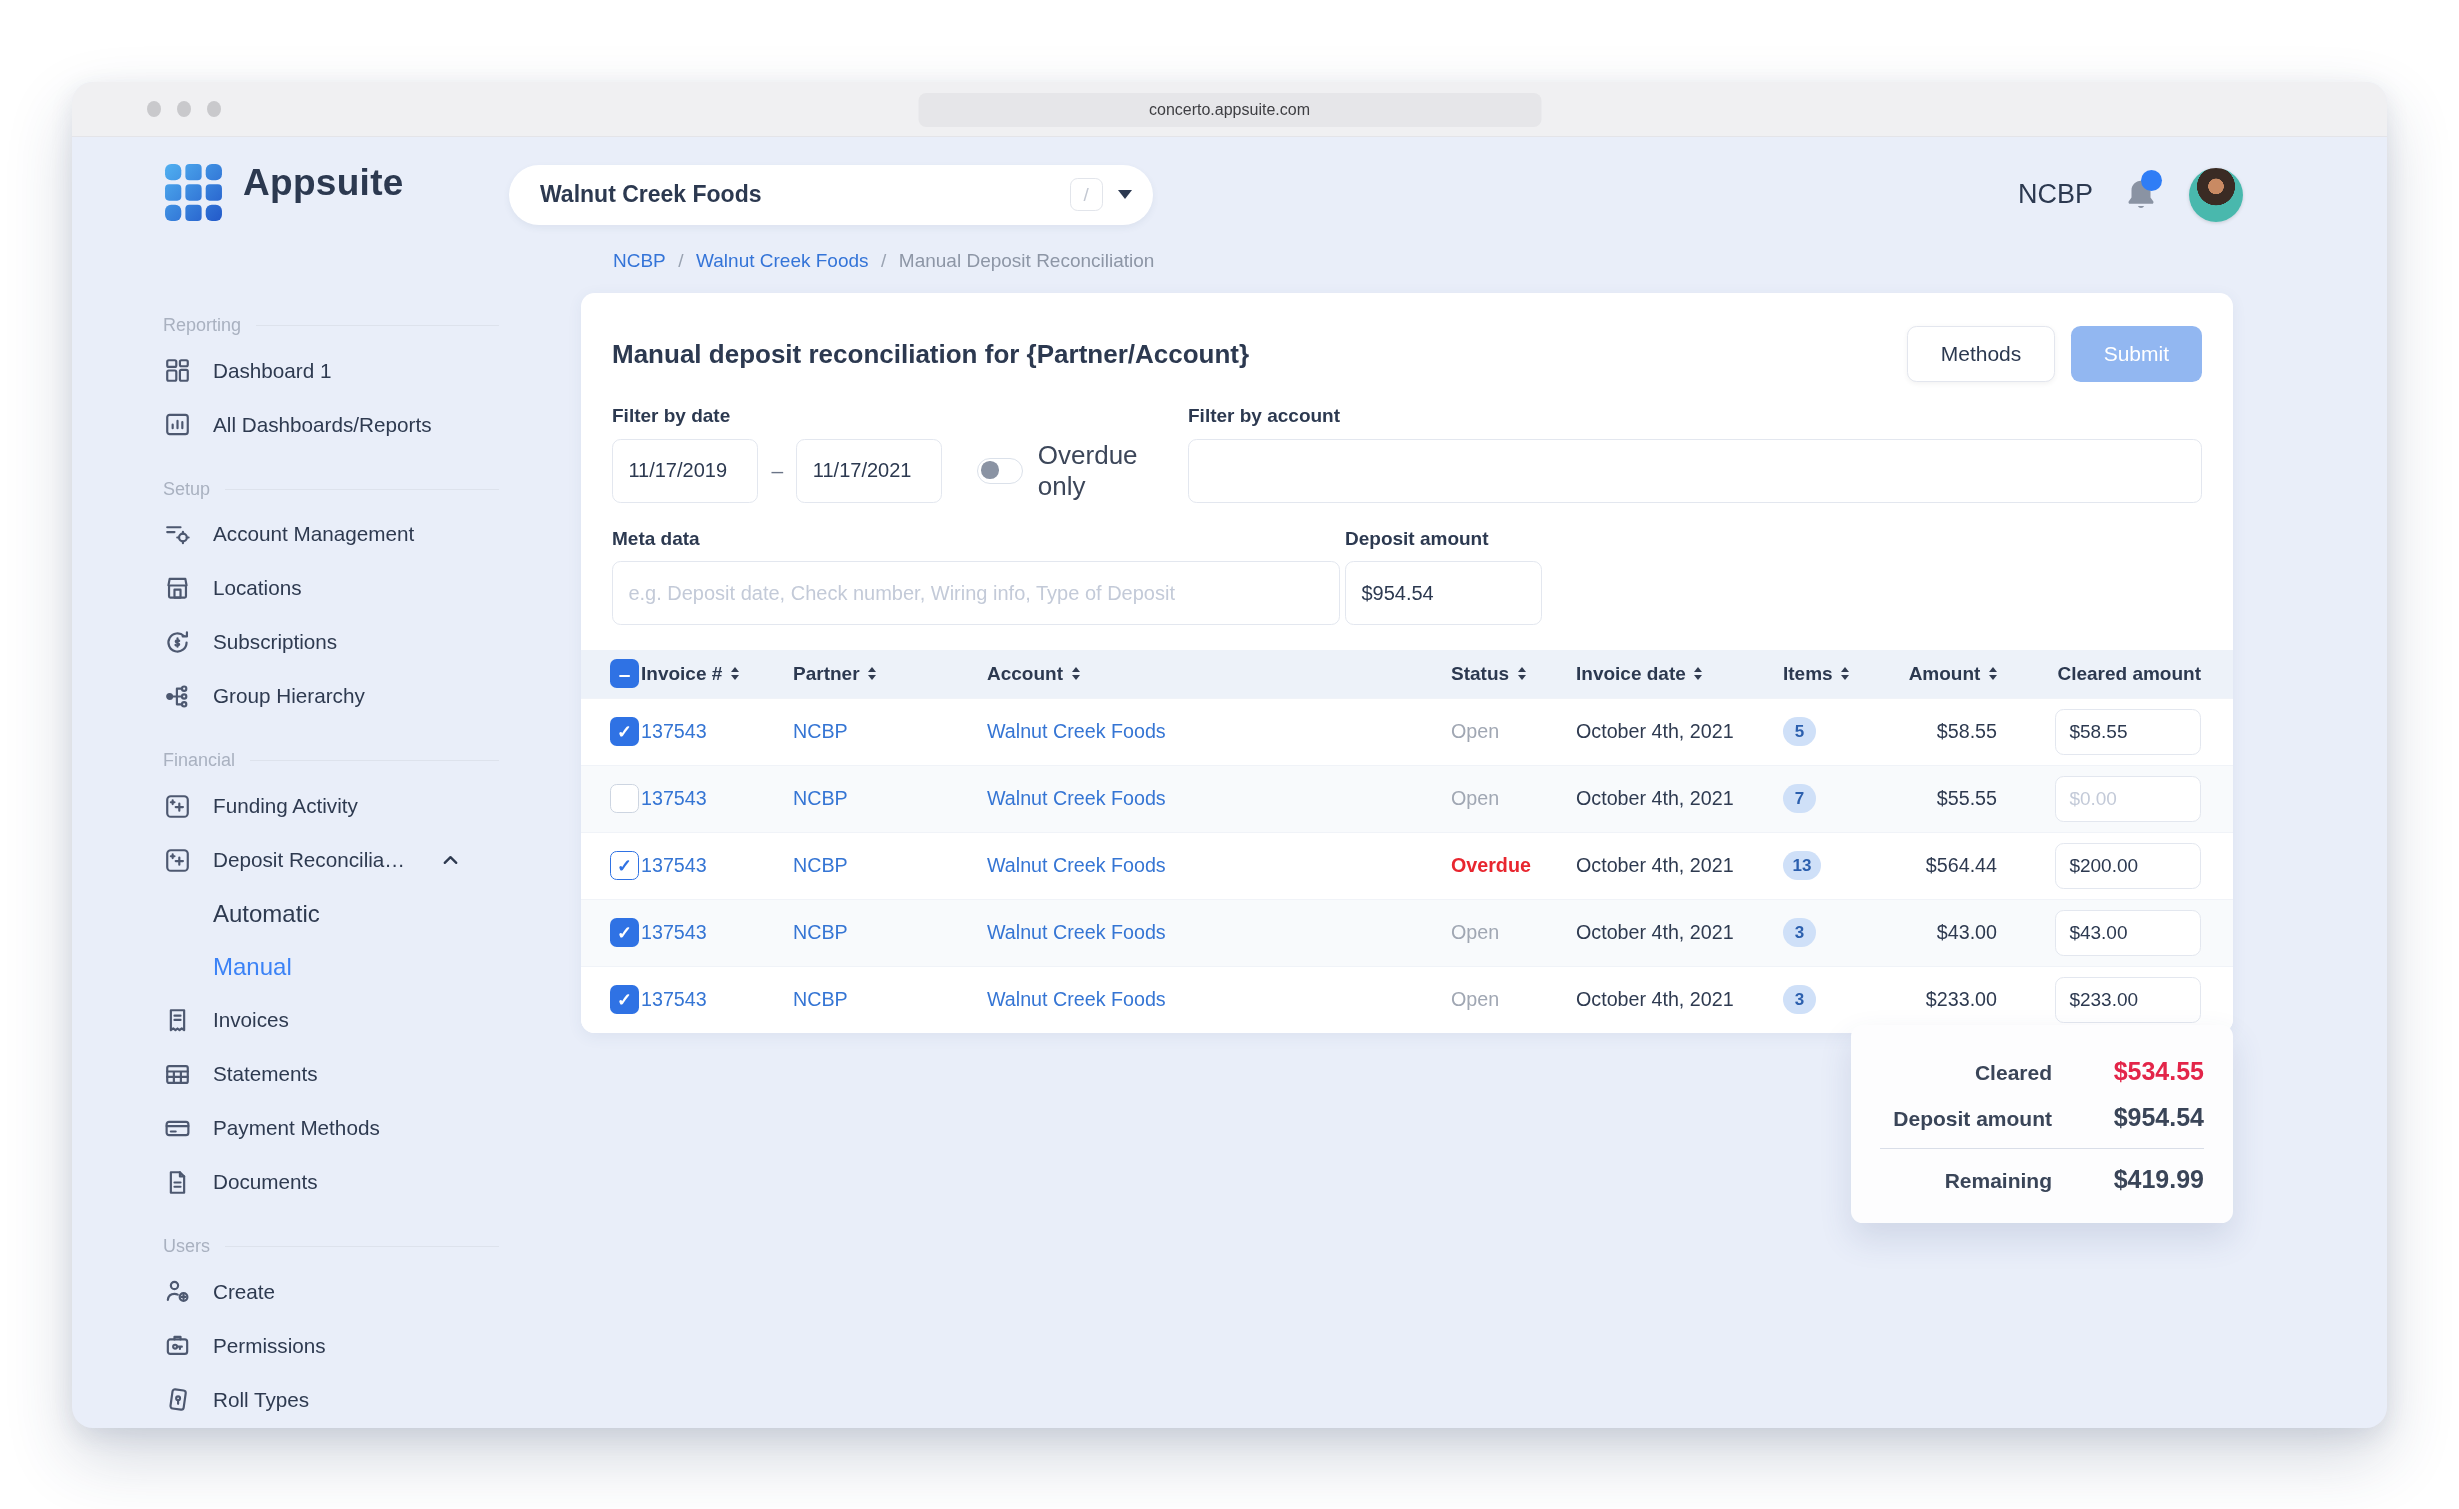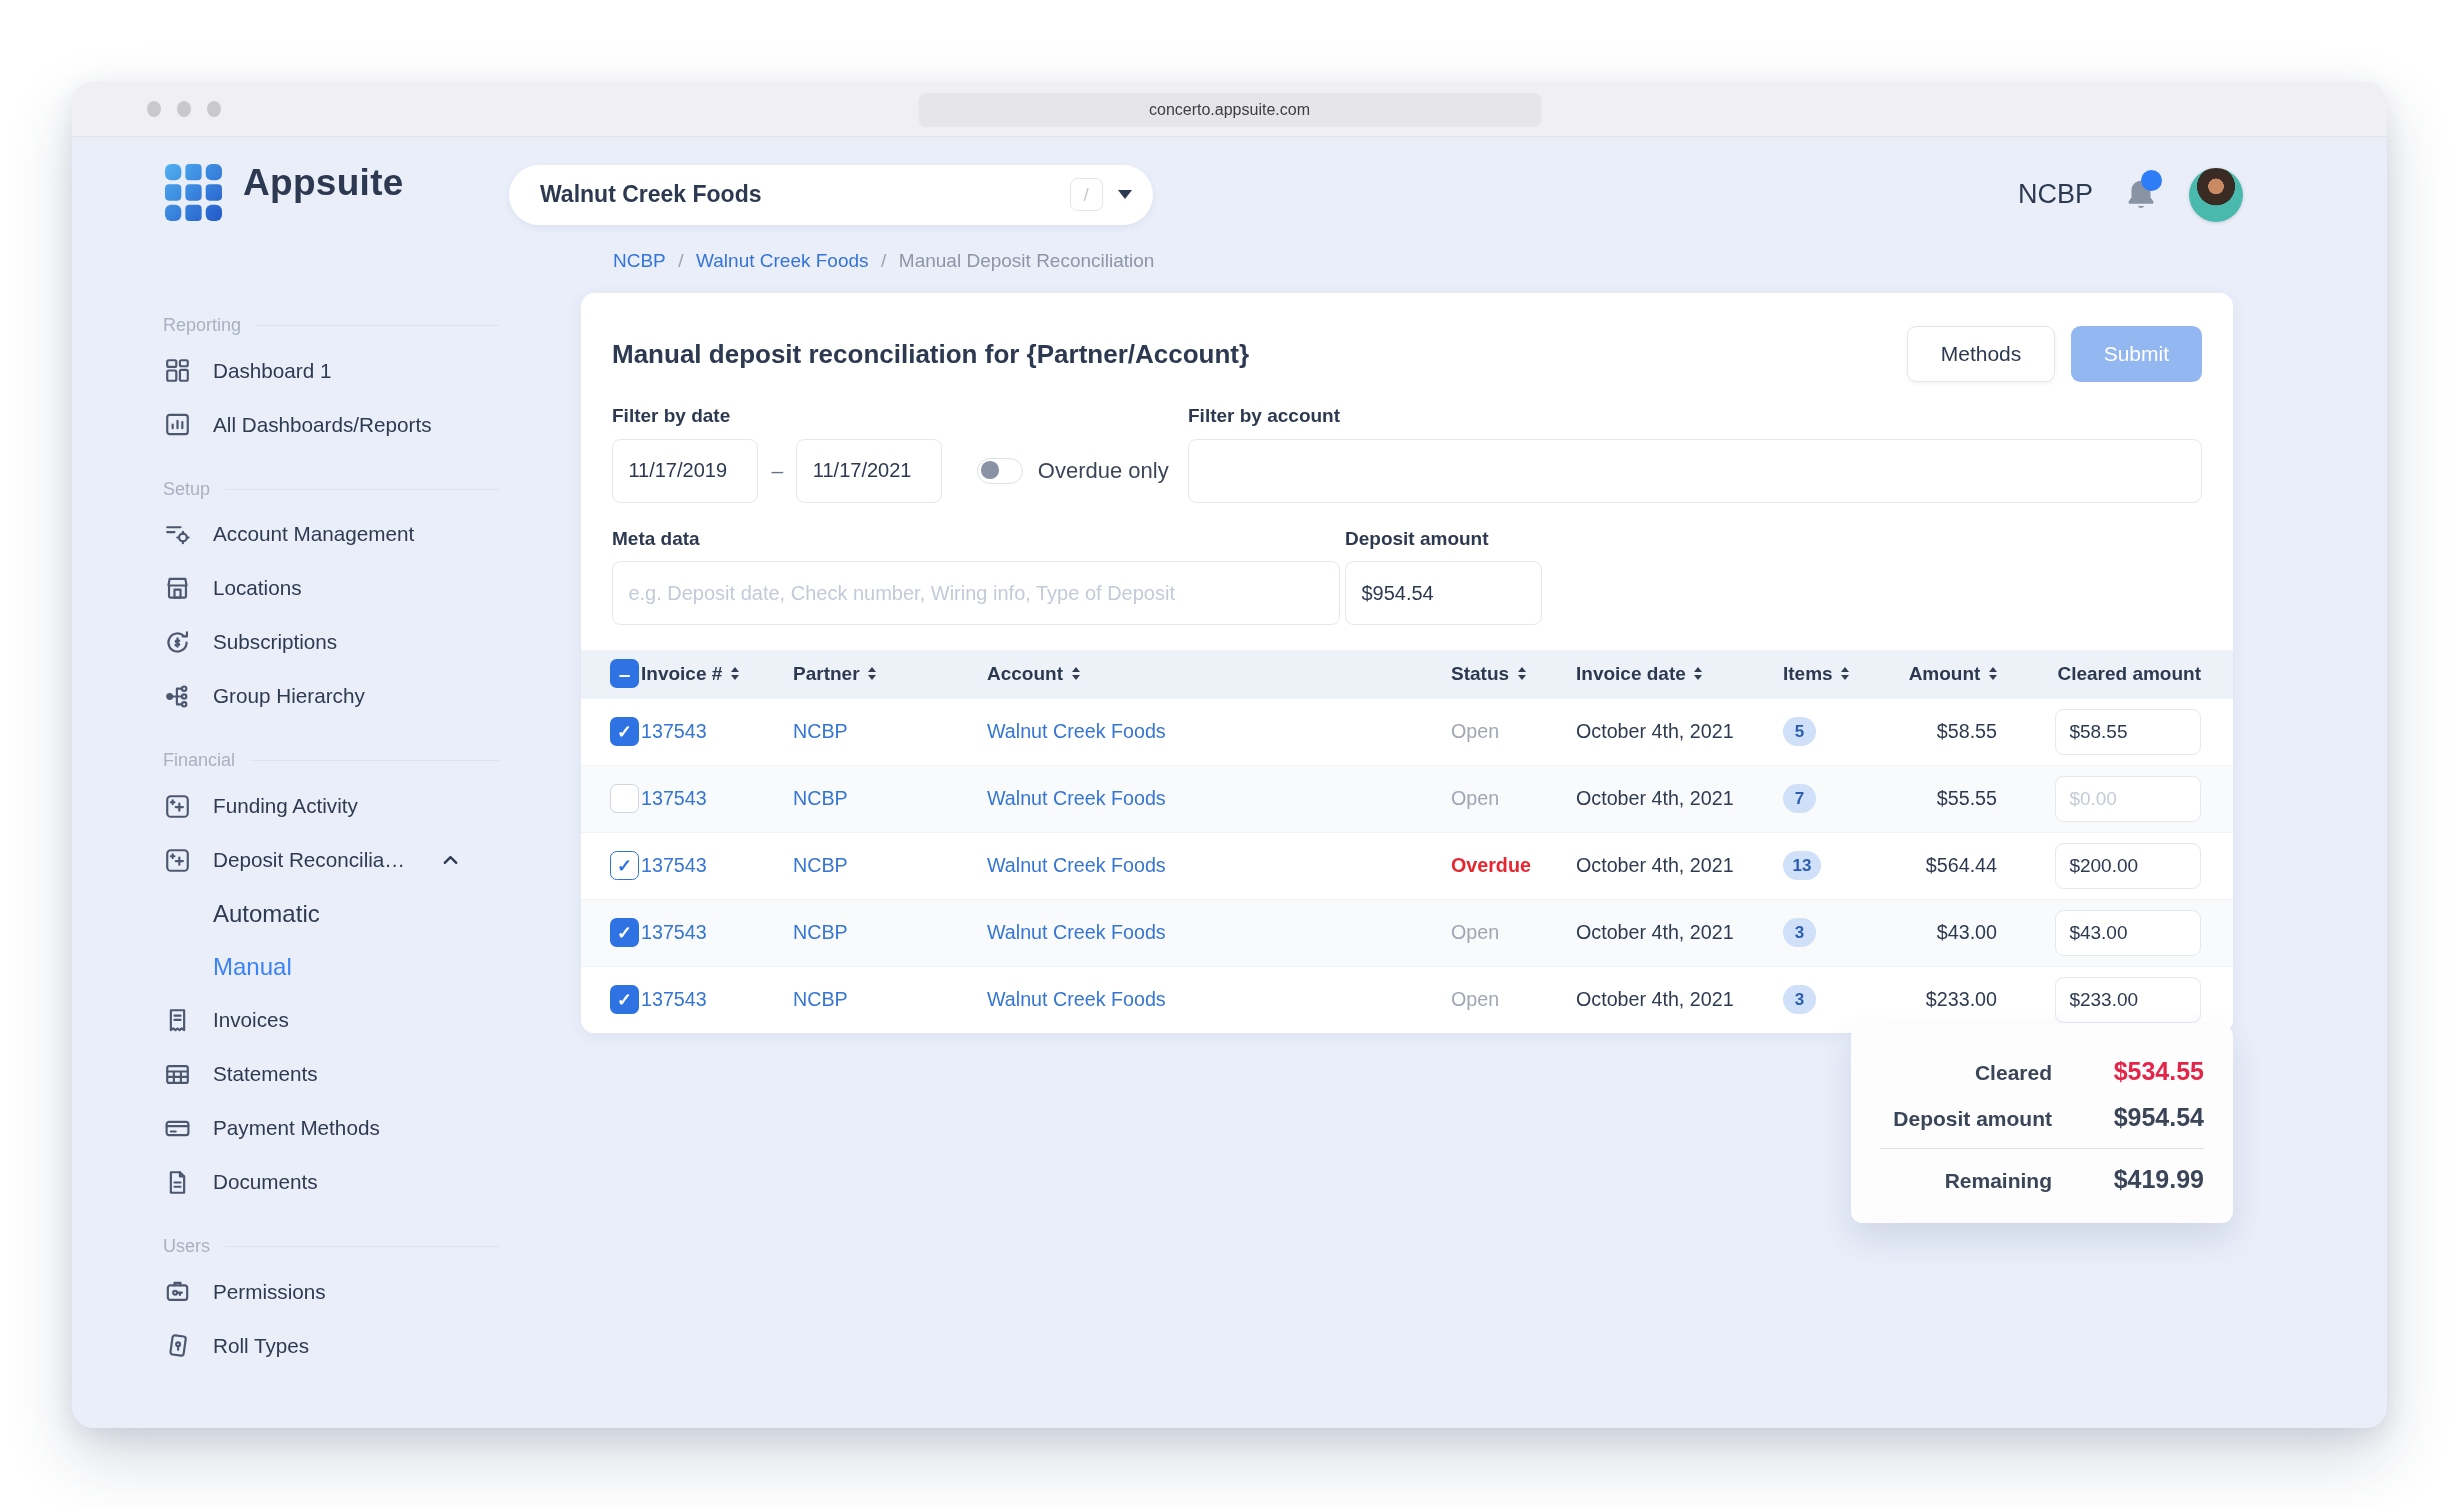--- a/index.html
+++ b/index.html
@@ -69,21 +69,21 @@
   .f-row + .f-row { margin-top:25px; }
   .group-dates { width:576px; flex:0 0 auto; }
   .dates-line { display:flex; align-items:center; }
   .inp { border:1.4px solid #e3e7ef; border-radius:8.6px; height:64px; font-size:20px; color:#2c3950; padding:0 15.4px;
          background:#fff; font-family:"Liberation Sans", sans-serif; outline:none; }
   .inp::placeholder { color:#c3cad8; }
   .date-inp { width:146px; }
   .dash { margin:0 13.4px; color:#6a7487; font-size:21px; }
   .toggle { width:46px; height:26px; border:1.4px solid #dbe1ea; border-radius:13.4px; background:#fff; position:relative; margin-left:35px; flex:0 0 auto; cursor:pointer; }
   .knob { position:absolute; left:2.9px; top:2.9px; width:17.3px; height:17.3px; border-radius:50%; background:#8a93a3; }
-  .toggle-label { margin-left:14.4px; font-size:22px; font-weight:500; color:#3c4659; }
+  .toggle-label { margin-left:14.4px; font-size:26px; font-weight:500; color:#3c4659; }
   .group-account { flex:1; }
   .account-inp { width:1014px; max-width:100%; }
   .group-meta { width:733px; flex:0 0 auto; }
   .meta-inp { width:728px; }
   .deposit-inp { width:197px; }
 
   .table { margin-top:19px; }
   .thead { display:flex; align-items:center; height:48px; background:#edf2f9; font-size:19px; font-weight:600; color:#2c3950; }
   .trow { display:flex; align-items:center; height:67px; border-top:1px solid #f0f3f8; font-size:19.7px; background:#fff; }
   .trow.alt { background:#f8fafc; }
@@ -299,20 +299,29 @@
                 <path d="M14 3.5V7h3.5M9.5 12h5M9.5 15.5h5"></path>
               </svg></span>
             <span>Documents</span>
           </div>
           <div class="side-head">
             <span>Users</span>
             <span class="rule"></span>
           </div>
           <div class="side-item">
             <span class="icn"><svg viewBox="0 0 24 24" fill="none" stroke="currentColor" stroke-width="1.8" stroke-linecap="round" stroke-linejoin="round">
+                <circle cx="9.5" cy="7" r="3"></circle>
+                <path d="M4 19c.4-3.4 2.6-5 5.5-5 1 0 1.9.2 2.7.6"></path>
+                <circle cx="17" cy="16.5" r="3.2"></circle>
+                <path d="M17 14.8v3.4M15.3 16.5h3.4"></path>
+              </svg></span>
+            <span>Create</span>
+          </div>
+          <div class="side-item">
+            <span class="icn"><svg viewBox="0 0 24 24" fill="none" stroke="currentColor" stroke-width="1.8" stroke-linecap="round" stroke-linejoin="round">
                 <rect x="4" y="7" width="16" height="12" rx="2"></rect>
                 <path d="M9.5 7V4.8h5V7"></path>
                 <circle cx="10" cy="13" r="1.6"></circle>
                 <path d="M11.6 13h4M14 13v1.8"></path>
               </svg></span>
             <span>Permissions</span>
           </div>
           <div class="side-item">
             <span class="icn"><svg viewBox="0 0 24 24" fill="none" stroke="currentColor" stroke-width="1.8" stroke-linecap="round" stroke-linejoin="round">
                 <rect x="7" y="4" width="11" height="16" rx="2" transform="rotate(8 12.5 12)"></rect>

